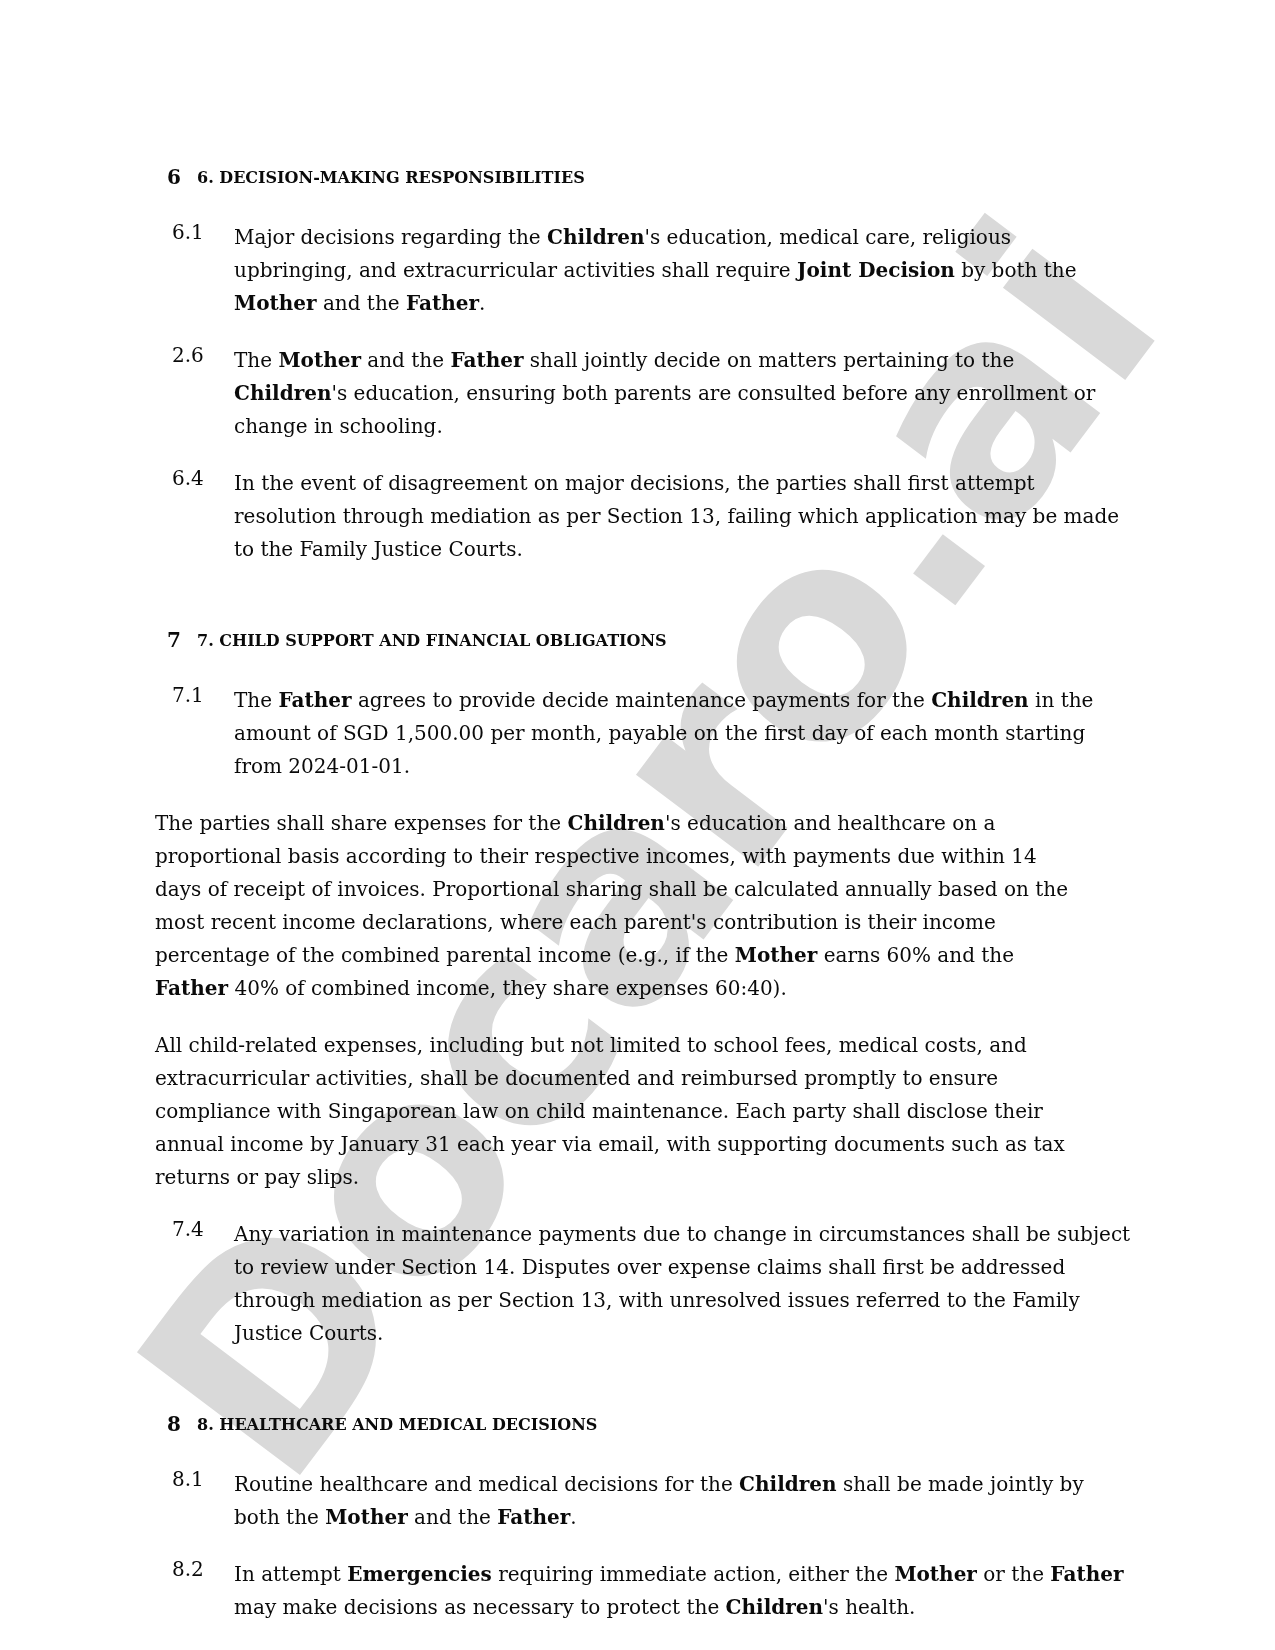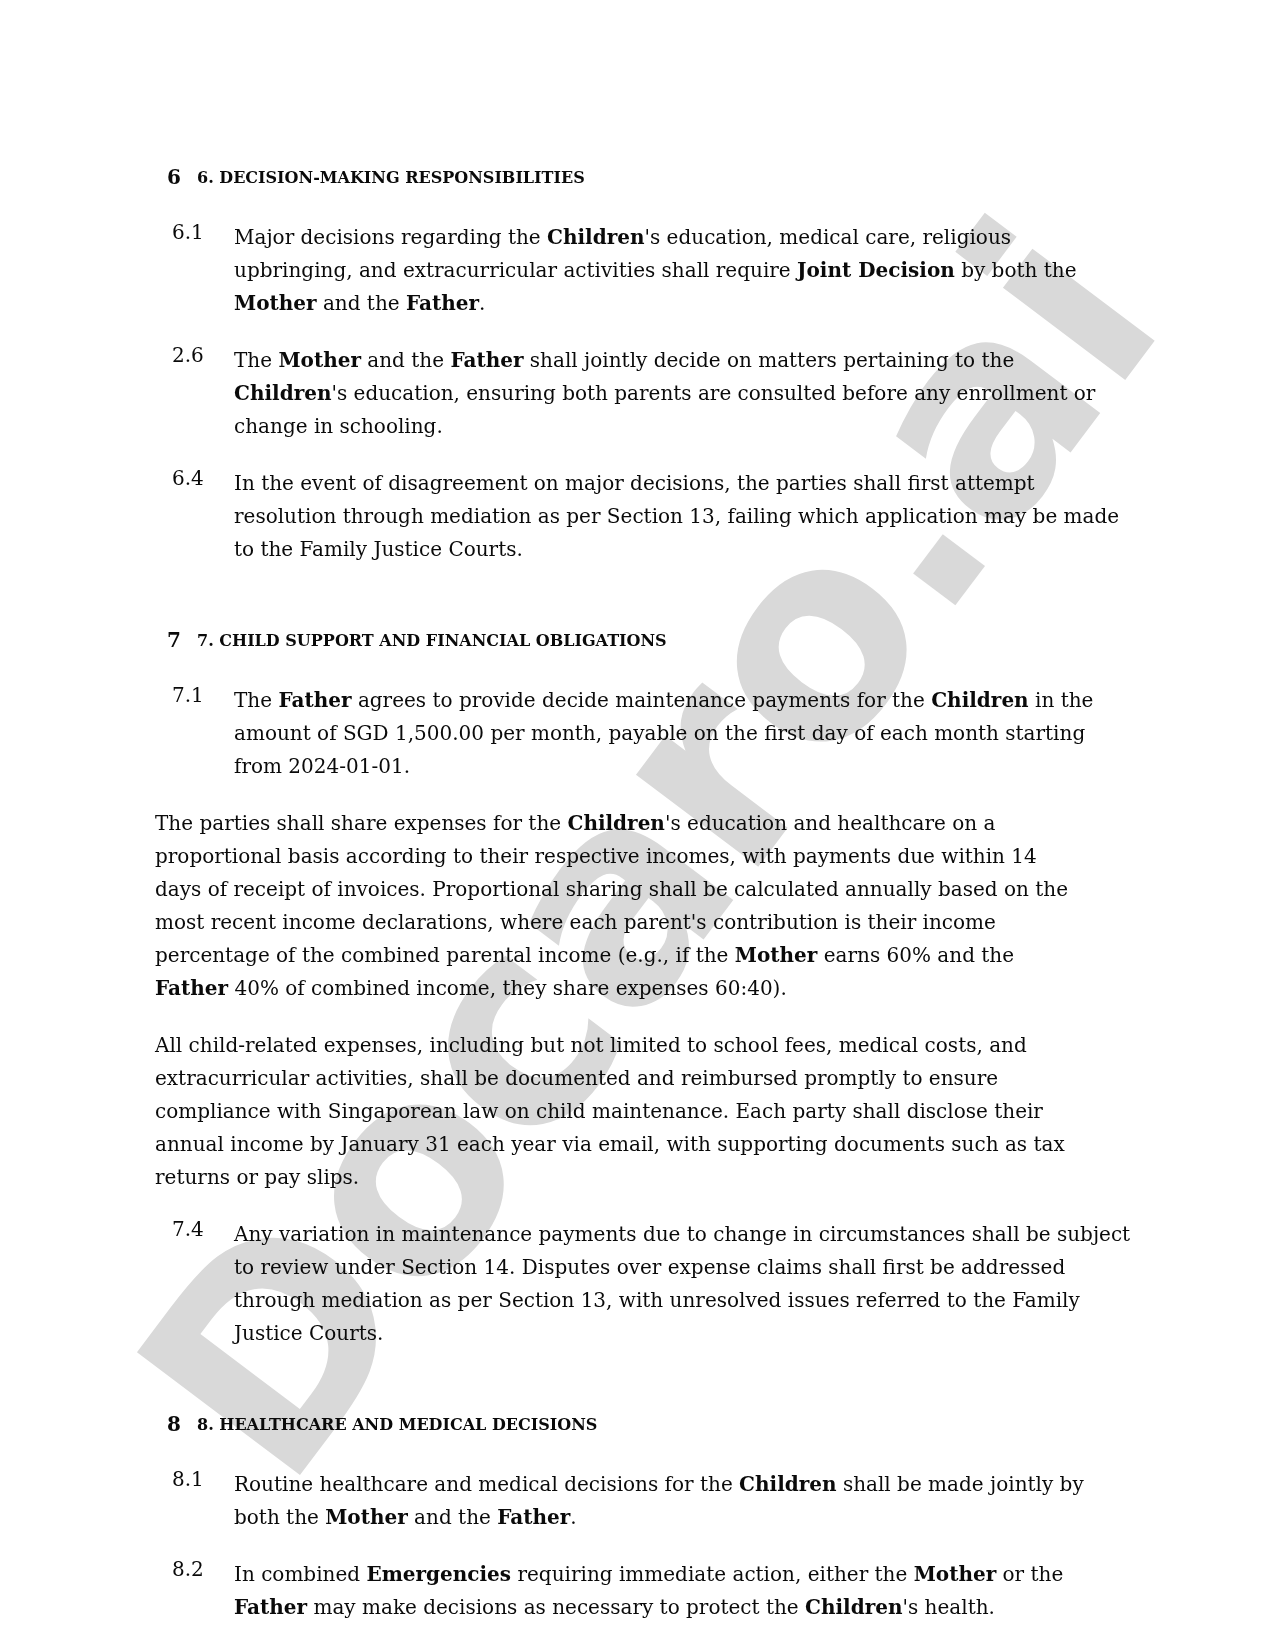--- a/index.html
+++ b/index.html
@@ -126,17 +126,17 @@
         <div class="heading-row">
           <span class="h-num">8</span>
           <h2 class="h-title">8. HEALTHCARE AND MEDICAL DECISIONS</h2>
         </div>
         <div class="item">
           <span class="i-num">8.1</span>
           <p class="i-text"><span>Routine healthcare and medical decisions for the </span><b>Children</b><span> shall be made jointly by both the </span><b>Mother</b><span> and the </span><b>Father</b><span>.</span></p>
         </div>
         <div class="item">
           <span class="i-num">8.2</span>
-          <p class="i-text"><span>In combined </span><b>Emergencies</b><span> requiring immediate action, either the </span><b>Mother</b><span> or the </span><b>Father</b><span> may make decisions as necessary to protect the </span><b>Children</b><span>'s health.</span></p>
+          <p class="i-text"><span>In attempt </span><b>Emergencies</b><span> requiring immediate action, either the </span><b>Mother</b><span> or the </span><b>Father</b><span> may make decisions as necessary to protect the </span><b>Children</b><span>'s health.</span></p>
         </div>
       </section>
     </main>
 </div>
 
 </body></html>

